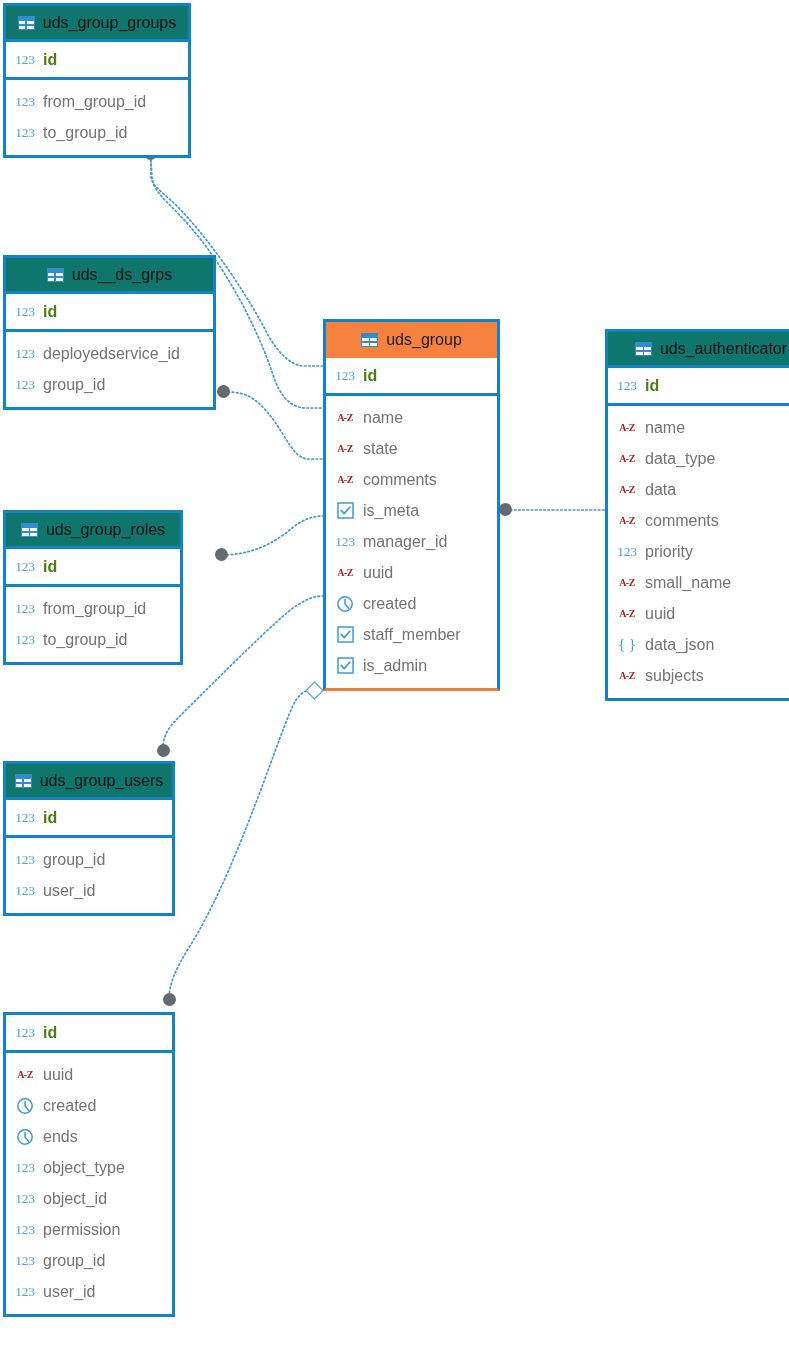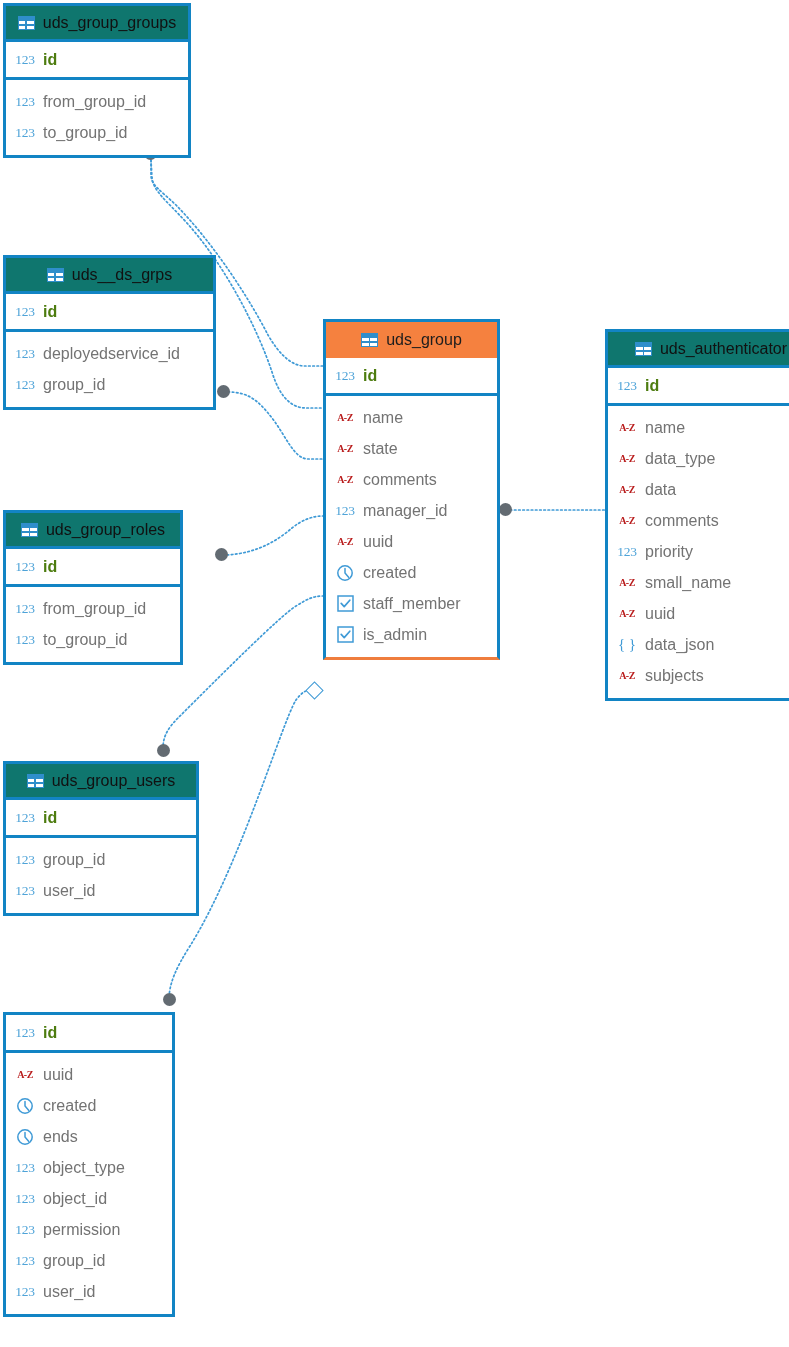--- a/index.html
+++ b/index.html
@@ -230,21 +230,21 @@
         <div class="col-row">
           <span class="ticon num">123</span>
           <span class="col-name">from_group_id</span>
         </div>
         <div class="col-row">
           <span class="ticon num">123</span>
           <span class="col-name">to_group_id</span>
         </div>
       </div>
     </div>
-    <div class="table-node" style="left: 3px; top: 761px; width: 196px;">
+    <div class="table-node" style="left: 3px; top: 761px; width: 172px;">
       <div class="tbl-header">
         <span class="tbl-glyph">
           <i></i>
         </span>
         <span>uds_group_users</span>
       </div>
       <div class="tbl-pk">
         <span class="ticon num">123</span>
         <span class="col-name">id</span>
       </div>
@@ -325,20 +325,29 @@
           <span class="ticon str">A-Z</span>
           <span class="col-name">name</span>
         </div>
         <div class="col-row">
           <span class="ticon str">A-Z</span>
           <span class="col-name">state</span>
         </div>
         <div class="col-row">
           <span class="ticon str">A-Z</span>
           <span class="col-name">comments</span>
+        </div>
+        <div class="col-row">
+          <span class="ticon bool">
+            <svg width="17" height="17" viewBox="0 0 17 17">
+              <rect x="1" y="1" width="15" height="15" fill="#fff" stroke="#3f9ad6" stroke-width="1.5"></rect>
+              <path d="M4.2 8.4 L7.2 11.6 L12.8 5.2" fill="none" stroke="#3f9ad6" stroke-width="1.7" stroke-linecap="round" stroke-linejoin="round"></path>
+            </svg>
+          </span>
+          <span class="col-name">is_meta</span>
         </div>
         <div class="col-row">
           <span class="ticon num">123</span>
           <span class="col-name">manager_id</span>
         </div>
         <div class="col-row">
           <span class="ticon str">A-Z</span>
           <span class="col-name">uuid</span>
         </div>
         <div class="col-row">

